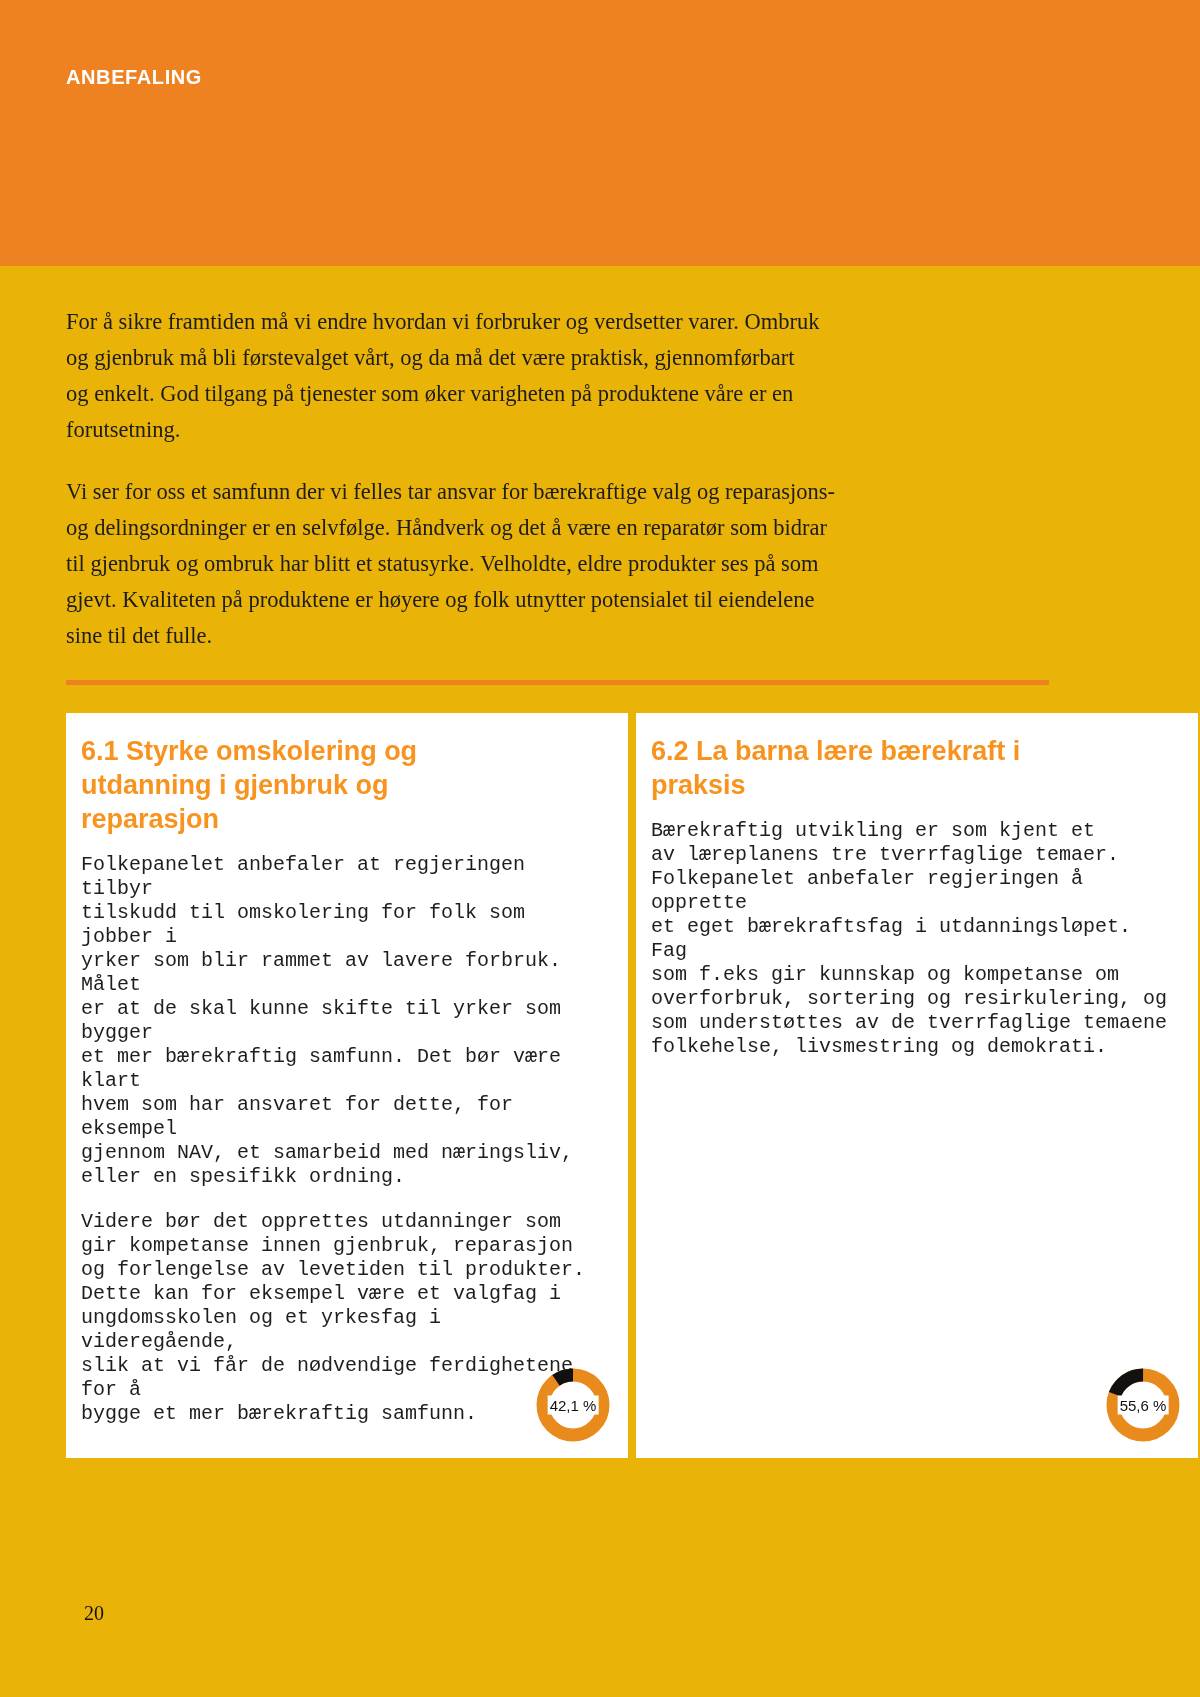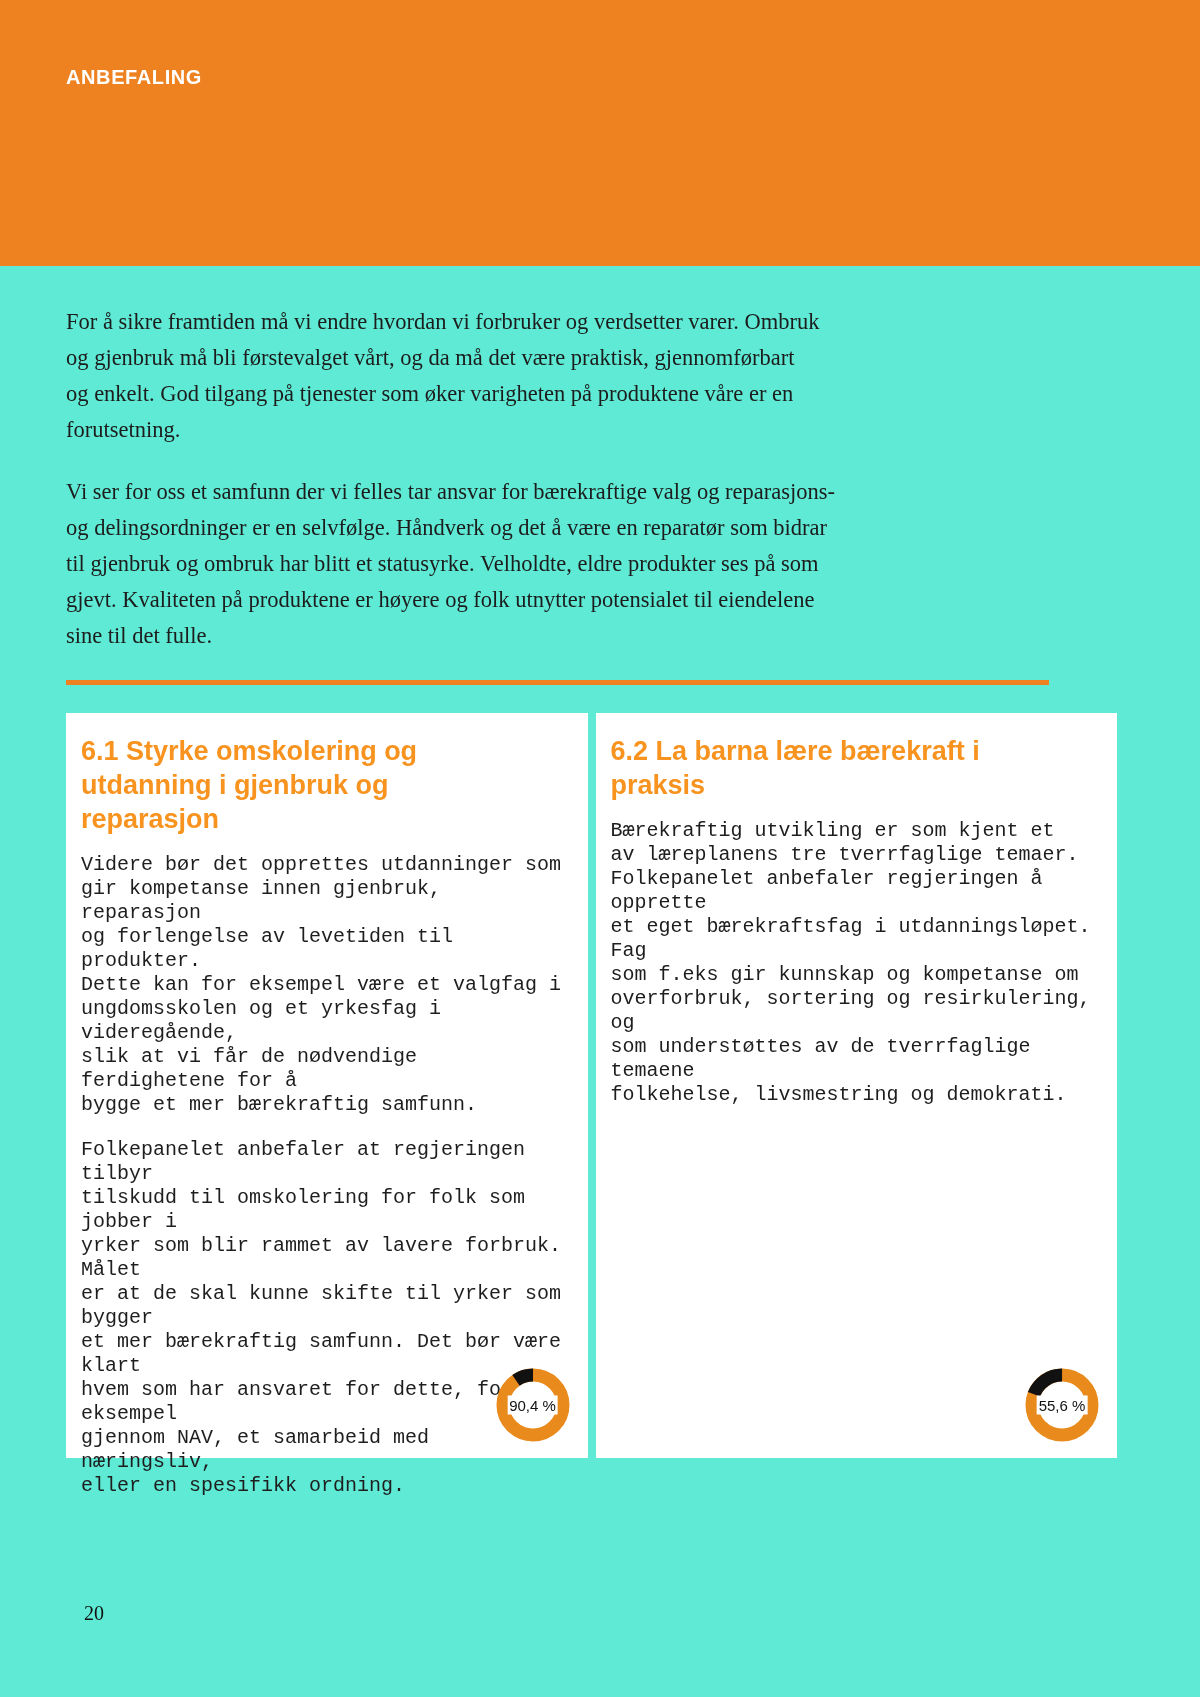--- a/index.html
+++ b/index.html
@@ -2,21 +2,21 @@
 <html lang="no"><head>
 <meta charset="utf-8">
 <style>
   html,body{margin:0;padding:0;}
   body{
     width:1200px;height:1697px;
     background:#ecebe7;
     font-family:"Liberation Sans",sans-serif;
     color:#1c1c1c;
   }
-  .page{position:relative;width:1200px;height:1697px;overflow:hidden;background:#5eead4;}
+  .page{position:relative;width:1200px;height:1697px;overflow:hidden;background:#eab308;}
 
   
   .header{
     background:#ee8120;
     height:266px;
     box-sizing:border-box;
     padding:66px 60px 0 66px;
   }
   .eyebrow{
     color:#ffffff;
@@ -50,21 +50,21 @@
   .divider{
     border:none;
     border-top:5px solid #ee8120;
     width:983px;
     margin:26px 0 0 0;
   }
 
   .cards{
     display:flex;
     gap:8px;
-    width:1051px;
+    width:1132px;
     margin-top:28px;
   }
   .card{
     position:relative;
     flex:1 1 0;
     background:#ffffff;
     height:745px;
     box-sizing:border-box;
     padding:21px 22px 0 15px;
   }
@@ -136,41 +136,41 @@
 sine til det fulle.</p>
 
     <hr class="divider">
 
     <section class="cards">
 
       <article class="card">
         <h2 class="card-heading">6.1 Styrke omskolering og
 utdanning i gjenbruk og
 reparasjon</h2>
-        <p class="card-body">Videre bør det opprettes utdanninger som
-gir kompetanse innen gjenbruk, reparasjon
-og forlengelse av levetiden til produkter.
-Dette kan for eksempel være et valgfag i
-ungdomsskolen og et yrkesfag i videregående,
-slik at vi får de nødvendige ferdighetene for å
-bygge et mer bærekraftig samfunn.</p>
         <p class="card-body">Folkepanelet anbefaler at regjeringen tilbyr
 tilskudd til omskolering for folk som jobber i
 yrker som blir rammet av lavere forbruk. Målet
 er at de skal kunne skifte til yrker som bygger
 et mer bærekraftig samfunn. Det bør være klart
 hvem som har ansvaret for dette, for eksempel
 gjennom NAV, et samarbeid med næringsliv,
 eller en spesifikk ordning.</p>
+        <p class="card-body">Videre bør det opprettes utdanninger som
+gir kompetanse innen gjenbruk, reparasjon
+og forlengelse av levetiden til produkter.
+Dette kan for eksempel være et valgfag i
+ungdomsskolen og et yrkesfag i videregående,
+slik at vi får de nødvendige ferdighetene for å
+bygge et mer bærekraftig samfunn.</p>
         <div class="donut-wrap">
           <svg viewBox="0 0 76 76">
             <circle cx="38" cy="38" r="30" fill="none" stroke="#e98a1c" stroke-width="13"></circle>
             <circle cx="38" cy="38" r="30" fill="none" stroke="#111111" stroke-width="13" stroke-dasharray="18.0955736846772 188.49555921538757" transform="rotate(-124.55999999999997 38 38)"></circle>
           </svg>
-          <span class="donut-label">90,4 %</span>
+          <span class="donut-label">42,1 %</span>
         </div>
       </article>
 
       <article class="card">
         <h2 class="card-heading">6.2 La barna lære bærekraft i
 praksis</h2>
         <p class="card-body">Bærekraftig utvikling er som kjent et
 av læreplanens tre tverrfaglige temaer.
 Folkepanelet anbefaler regjeringen å opprette
 et eget bærekraftsfag i utdanningsløpet. Fag

